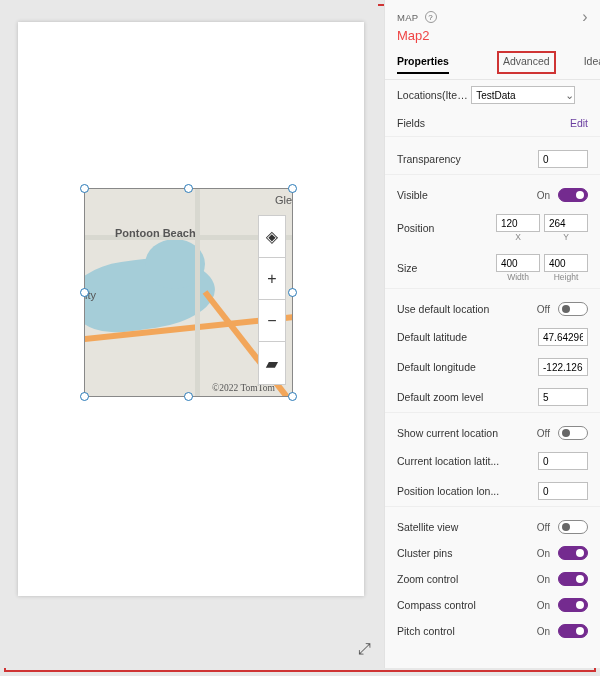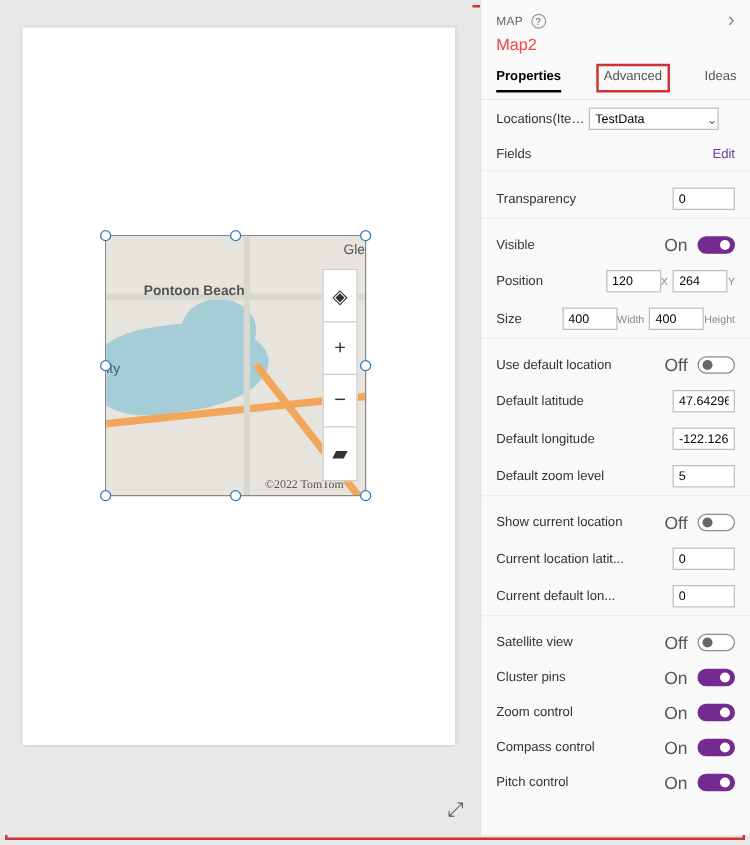--- a/index.html
+++ b/index.html
@@ -33,43 +33,43 @@
   .panel::-webkit-scrollbar { width: 6px; } .panel::-webkit-scrollbar-thumb { background: #ccc; }
   
   .p-head { padding: 8px 12px 0 12px; }
   .p-type { font-size: 9.5px; color: #666; letter-spacing: .3px; display: flex; align-items: center; gap: 6px; }
   .p-type .chev { margin-left: auto; font-size: 16px; color: #888; }
   .p-name { font-size: 13px; color: #ef4444; margin-top: 2px; }
   
   .tabs { display: flex; gap: 28px; margin-top: 8px; font-size: 10.5px; }
   .tab { padding: 4px 0 5px 0; color: #555; }
   .tab.active { color: #000; border-bottom: 2px solid #000; font-weight: 600; }
-  .tab.hl { border: 2px solid #cf3434; padding: 2px 4px 3px 4px; }
+  .tab.hl { border: 2px solid #cf3434; padding: 2px 4px 3px 4px; margin-left: 20px; }
   
   .sep { border-top: 1px solid #e6e6e6; margin-top: 5px; }
   
   .row { display: flex; align-items: center; padding: 6px 12px; min-height: 26px; }
   .row .lbl { flex: 1; color: #333; white-space: nowrap; overflow: hidden; text-overflow: ellipsis; }
   .row .ctl { display: flex; align-items: center; gap: 4px; }
   .link { color: #6b3fa0; cursor: pointer; }
   
   .inp { height: 18px; font-size: 10px; padding: 0 4px; border: 1px solid #bfbfbf; background: #fff; }
   .inp.w50 { width: 50px; }
   .inp.w44 { width: 44px; }
   .inp.sel { width: 104px; }
   .under { font-size: 8.5px; color: #888; text-align: center; }
   
   .pair { display: flex; gap: 6px; }
-  .stack { display: flex; flex-direction: row; align-items: center; }
+  .stack { display: flex; flex-direction: column; align-items: center; }
   
   .tog { position: relative; width: 30px; height: 14px; border-radius: 8px; background: #fff; border: 1px solid #8a8a8a; }
   .tog .knob { position: absolute; width: 8px; height: 8px; border-radius: 50%; top: 2px; left: 3px; background: #666; }
   .tog.on { background: #742b8f; border-color: #742b8f; }
   .tog.on .knob { background: #fff; left: auto; right: 3px; }
-  .toglbl { font-size: 14px; color: #555; margin-right: 4px; }
+  .toglbl { font-size: 10px; color: #555; margin-right: 4px; }
   
   .group-gap { height: 8px; border-top: 1px solid #eee; }
   
   .select-arrow::after { content: "⌄"; position: relative; left: -14px; color: #666; pointer-events: none; }
   
   .resize-icon { position: absolute; left: 358px; bottom: 10px; font-size: 16px; color: #555; transform: rotate(0deg); }
 </style>
 </head>
 <body>
 
@@ -216,21 +216,21 @@
         </span>
       </span>
   </div>
   <div class="row">
     <span class="lbl">Current location latit...</span>
     <span class="ctl">
         <input class="inp w50" value="0" style="">
       </span>
   </div>
   <div class="row">
-    <span class="lbl">Current default lon...</span>
+    <span class="lbl">Position location lon...</span>
     <span class="ctl">
         <input class="inp w50" value="0" style="">
       </span>
   </div>
   <div class="group-gap"></div>
   <div class="row">
     <span class="lbl">Satellite view</span>
     <span class="ctl">
         <span class="toglbl">Off</span>
         <span class="tog">

